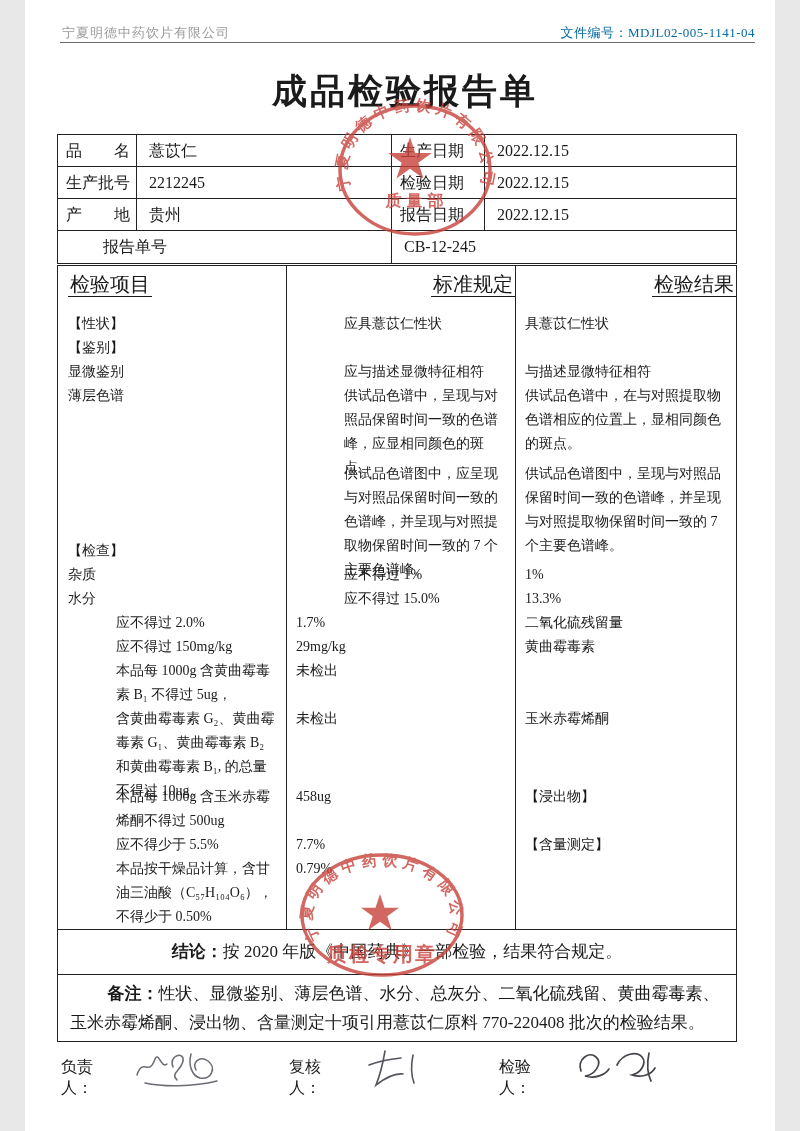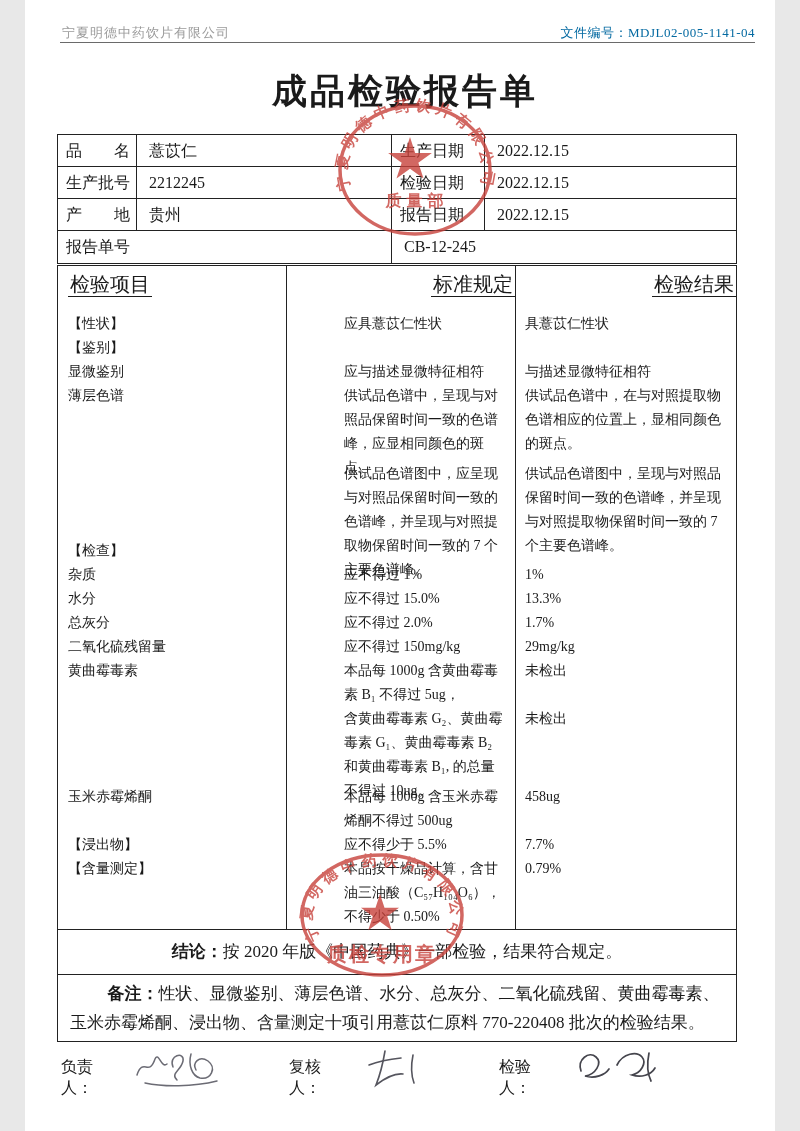--- a/index.html
+++ b/index.html
@@ -12,21 +12,21 @@
   .hdr-docno { position:absolute; top:24px; left:480px; width:250px; text-align:right; font-size:13px; color:#0369a1; letter-spacing:.5px; }
 
   .doc-title { position:absolute; top:68px; left:40px; width:680px; text-align:center; font-size:35px; font-weight:bold; letter-spacing:3px; }
 
   
   .info-table { position:absolute; top:134px; left:32px; width:680px; border:1px solid #222; display:grid; grid-template-columns:78px 255px 93px 252px; }
   .icell { height:32px; line-height:31px; font-size:16px; border-bottom:1px solid #222; padding-left:8px; overflow:hidden; }
   .icell.val { padding-left:12px; border-left:1px solid #222; }
   .icell.lab2 { border-left:1px solid #222; }
   .icell.last { border-bottom:none; }
-  .span2a { grid-column:1 / 3; }
+  .span2a { grid-column:1 / 3;margin-left:37px; }
   .span2b { grid-column:3 / 5; }
 
   
   .mtable { position:absolute; top:265px; left:32px; width:680px; height:665px; border:1px solid #222; }
   .vline { position:absolute; top:0; bottom:0; width:1px; background:#222; }
   .vline.v1 { left:228px; } .vline.v2 { left:457px; }
   .mgrid { display:grid; grid-template-columns:228px 229px 221px; align-content:start; height:100%; overflow:hidden; }
   .mh { height:46px; padding-top:5px; font-size:20px; }
   .mh.h1 { padding-left:10px; } .mh.h2, .mh.h3 { text-align:right; }
   .mh span { border-bottom:1px solid #1a1a1a; padding:0 2px 1px; }
@@ -108,21 +108,20 @@
         <div class="mc c3">供试品色谱图中，呈现与对照品保留时间一致的色谱峰，并呈现与对照提取物保留时间一致的 7 个主要色谱峰。</div>
         <div class="mc c1">【检查】</div>
         <div class="mc c2"></div>
         <div class="mc c3"></div>
         <div class="mc c1">杂质</div>
         <div class="mc c2">应不得过 1%</div>
         <div class="mc c3">1%</div>
         <div class="mc c1">水分</div>
         <div class="mc c2">应不得过 15.0%</div>
         <div class="mc c3">13.3%</div>
-        <div class="mc c1">总灰分</div>
         <div class="mc c2">应不得过 2.0%</div>
         <div class="mc c3">1.7%</div>
         <div class="mc c1">二氧化硫残留量</div>
         <div class="mc c2">应不得过 150mg/kg</div>
         <div class="mc c3">29mg/kg</div>
         <div class="mc c1">黄曲霉毒素</div>
         <div class="mc c2">本品每 1000g 含黄曲霉毒素 B₁ 不得过 5ug，</div>
         <div class="mc c3">未检出</div>
         <div class="mc c1"></div>
         <div class="mc c2">含黄曲霉毒素 G₂、黄曲霉毒素 G₁、黄曲霉毒素 B₂ 和黄曲霉毒素 B₁, 的总量不得过 10ug。</div>

